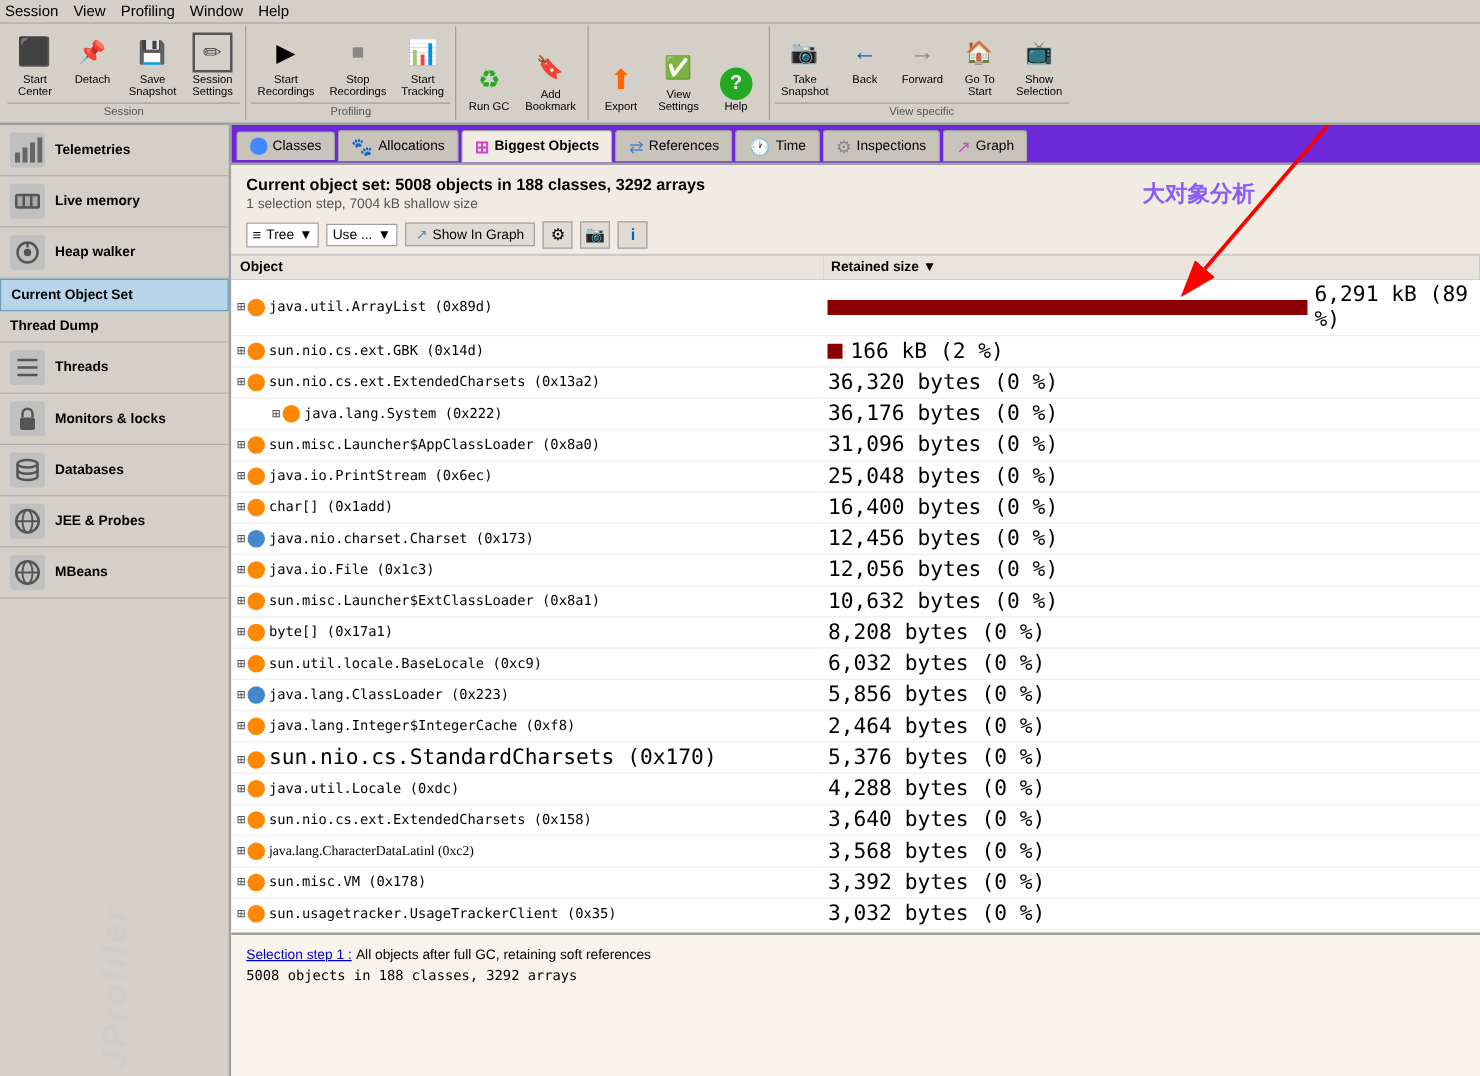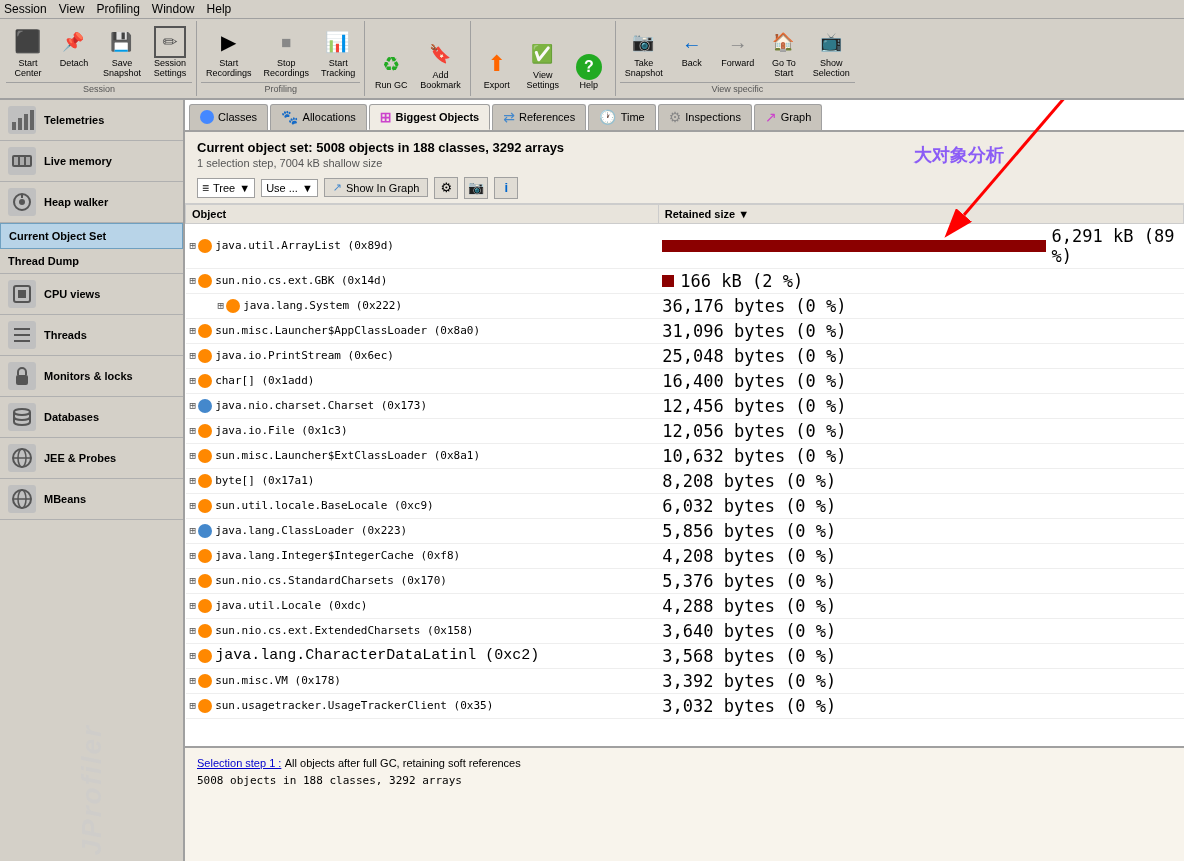--- a/index.html
+++ b/index.html
@@ -24,21 +24,21 @@
     .sidebar { width: 185px; background: #d4d0c8; border-right: 2px solid #a0a0a0; display: flex; flex-direction: column; }
     .sidebar-item { display: flex; align-items: center; padding: 6px 8px; cursor: pointer; gap: 8px; border-bottom: 1px solid #b0b0b0; }
     .sidebar-item.active { background: #b8d4e8; border: 1px solid #6fa0c0; }
     .sidebar-item .si-icon { width: 28px; height: 28px; display: flex; align-items: center; justify-content: center; }
     .sidebar-item .si-label { font-size: 11px; font-weight: bold; color: #000; }
 
     
     .content { flex: 1; display: flex; flex-direction: column; background: #f0ece4; overflow: hidden; position: relative; }
 
     
-    .tabs { display: flex; background: #ffffff; border-bottom: 2px solid #a0a0a0; padding: 4px 4px 0 4px; gap: 2px; }
+    .tabs { display: flex; background: #6d28d9; border-bottom: 2px solid #a0a0a0; padding: 4px 4px 0 4px; gap: 2px; align-items: center; }
     .tab { display: flex; align-items: center; gap: 4px; padding: 4px 10px; background: #c8c4bc; border: 1px solid #a0a0a0; border-bottom: none; cursor: pointer; font-size: 11px; border-radius: 3px 3px 0 0; }
     .tab.active { background: #f0ece4; border-bottom: 1px solid #f0ece4; font-weight: bold; }
 
     
     .info-bar { padding: 8px 12px 4px 12px; background: #f0ece4; }
     .info-bar .main-text { font-weight: bold; font-size: 13px; }
     .info-bar .sub-text { font-size: 11px; color: #555; margin-top: 2px; }
 
     
     .content-toolbar { display: flex; align-items: center; gap: 6px; padding: 4px 12px; background: #f0ece4; border-bottom: 1px solid #ccc; }
@@ -218,29 +218,20 @@
     </div>
     <div class="sidebar-item active">
       <span class="si-label">Current Object Set</span>
     </div>
     <div class="sidebar-item">
       <span class="si-label">Thread Dump</span>
     </div>
     <div class="sidebar-item">
       <div class="si-icon" style="background:#c0c0c0;border-radius:3px;display:flex;align-items:center;justify-content:center;">
         <svg width="24" height="24" viewBox="0 0 24 24">
-            <rect x="4" y="4" width="16" height="16" rx="2" fill="none" stroke="#555" stroke-width="2"></rect>
-            <rect x="8" y="8" width="8" height="8" fill="#555"></rect>
-          </svg>
-      </div>
-      <span class="si-label">CPU views</span>
-    </div>
-    <div class="sidebar-item">
-      <div class="si-icon" style="background:#c0c0c0;border-radius:3px;display:flex;align-items:center;justify-content:center;">
-        <svg width="24" height="24" viewBox="0 0 24 24">
             <line x1="4" y1="6" x2="20" y2="6" stroke="#555" stroke-width="2"></line>
             <line x1="4" y1="12" x2="20" y2="12" stroke="#555" stroke-width="2"></line>
             <line x1="4" y1="18" x2="20" y2="18" stroke="#555" stroke-width="2"></line>
           </svg>
       </div>
       <span class="si-label">Threads</span>
     </div>
     <div class="sidebar-item">
       <div class="si-icon" style="background:#c0c0c0;border-radius:3px;display:flex;align-items:center;justify-content:center;">
         <svg width="24" height="24" viewBox="0 0 24 24">
@@ -383,20 +374,28 @@
             <tr>
               <td style="white-space: nowrap;"><span class="expand-btn" style="font-size: 11px; color: rgb(85, 85, 85);">⊞</span><span class="obj-icon orange"></span><span style="font-family: monospace; font-size: 11px;">sun.nio.cs.ext.GBK (0x14d)</span></td>
               <td>
                 <div class="bar-cell">
                   <span style="display: inline-block; width: 12px; height: 12px; background: rgb(139, 0, 0);"></span>
                   <span class="retained-text">166 kB (2 %)</span>
                 </div>
               </td>
             </tr>
             <tr>
+              <td style="white-space: nowrap;"><span class="expand-btn" style="font-size: 11px; color: rgb(85, 85, 85);">⊞</span><span class="obj-icon orange"></span><span style="font-family: monospace; font-size: 11px;">sun.nio.cs.ext.ExtendedCharsets (0x13a2)</span></td>
+              <td>
+                <div class="bar-cell">
+                  <span class="retained-text">36,320 bytes (0 %)</span>
+                </div>
+              </td>
+            </tr>
+            <tr>
               <td style="white-space: nowrap; padding-left: 32px;"><span class="expand-btn" style="font-size: 11px; color: rgb(85, 85, 85);">⊞</span><span class="obj-icon orange"></span><span style="font-family: monospace; font-size: 11px;">java.lang.System (0x222)</span></td>
               <td>
                 <div class="bar-cell">
                   <span class="retained-text">36,176 bytes (0 %)</span>
                 </div>
               </td>
             </tr>
             <tr>
               <td style="white-space: nowrap;"><span class="expand-btn" style="font-size: 11px; color: rgb(85, 85, 85);">⊞</span><span class="obj-icon orange"></span><span style="font-family: monospace; font-size: 11px;">sun.misc.Launcher$AppClassLoader (0x8a0)</span></td>
               <td>
@@ -466,26 +465,26 @@
               <td>
                 <div class="bar-cell">
                   <span class="retained-text">5,856 bytes (0 %)</span>
                 </div>
               </td>
             </tr>
             <tr>
               <td style="white-space: nowrap;"><span class="expand-btn" style="font-size: 11px; color: rgb(85, 85, 85);">⊞</span><span class="obj-icon orange"></span><span style="font-family: monospace; font-size: 11px;">java.lang.Integer$IntegerCache (0xf8)</span></td>
               <td>
                 <div class="bar-cell">
-                  <span class="retained-text">4,208 bytes (0 %)</span>
-                </div>
-              </td>
-            </tr>
-            <tr>
-              <td style="white-space: nowrap;"><span class="expand-btn" style="font-size: 11px; color: rgb(85, 85, 85);">⊞</span><span class="obj-icon orange"></span><span style="font-family: monospace; font-size: 11px;">sun.nio.cs.StandardCharsets (0x170)</span></td>
+                  <span class="retained-text">2,464 bytes (0 %)</span>
+                </div>
+              </td>
+            </tr>
+            <tr>
+              <td style="white-space: nowrap;"><span class="expand-btn" style="font-size: 11px; color: rgb(85, 85, 85);">⊞</span><span class="obj-icon orange"></span><span style="font-family: monospace; font-size: 17px;">sun.nio.cs.StandardCharsets (0x170)</span></td>
               <td>
                 <div class="bar-cell">
                   <span class="retained-text">5,376 bytes (0 %)</span>
                 </div>
               </td>
             </tr>
             <tr>
               <td style="white-space: nowrap;"><span class="expand-btn" style="font-size: 11px; color: rgb(85, 85, 85);">⊞</span><span class="obj-icon orange"></span><span style="font-family: monospace; font-size: 11px;">java.util.Locale (0xdc)</span></td>
               <td>
                 <div class="bar-cell">
@@ -495,21 +494,21 @@
             </tr>
             <tr>
               <td style="white-space: nowrap;"><span class="expand-btn" style="font-size: 11px; color: rgb(85, 85, 85);">⊞</span><span class="obj-icon orange"></span><span style="font-family: monospace; font-size: 11px;">sun.nio.cs.ext.ExtendedCharsets (0x158)</span></td>
               <td>
                 <div class="bar-cell">
                   <span class="retained-text">3,640 bytes (0 %)</span>
                 </div>
               </td>
             </tr>
             <tr>
-              <td style="white-space: nowrap;"><span class="expand-btn" style="font-size: 11px; color: rgb(85, 85, 85);">⊞</span><span class="obj-icon orange"></span><span style="font-family: Liberation Mono, monospace; font-size: 15px;">java.lang.CharacterDataLatinl (0xc2)</span></td>
+              <td style="white-space: nowrap;"><span class="expand-btn" style="font-size: 11px; color: rgb(85, 85, 85);">⊞</span><span class="obj-icon orange"></span><span style="font-family: Liberation Serif, serif; font-size: 11px;">java.lang.CharacterDataLatinl (0xc2)</span></td>
               <td>
                 <div class="bar-cell">
                   <span class="retained-text">3,568 bytes (0 %)</span>
                 </div>
               </td>
             </tr>
             <tr>
               <td style="white-space: nowrap;"><span class="expand-btn" style="font-size: 11px; color: rgb(85, 85, 85);">⊞</span><span class="obj-icon orange"></span><span style="font-family: monospace; font-size: 11px;">sun.misc.VM (0x178)</span></td>
               <td>
                 <div class="bar-cell">

